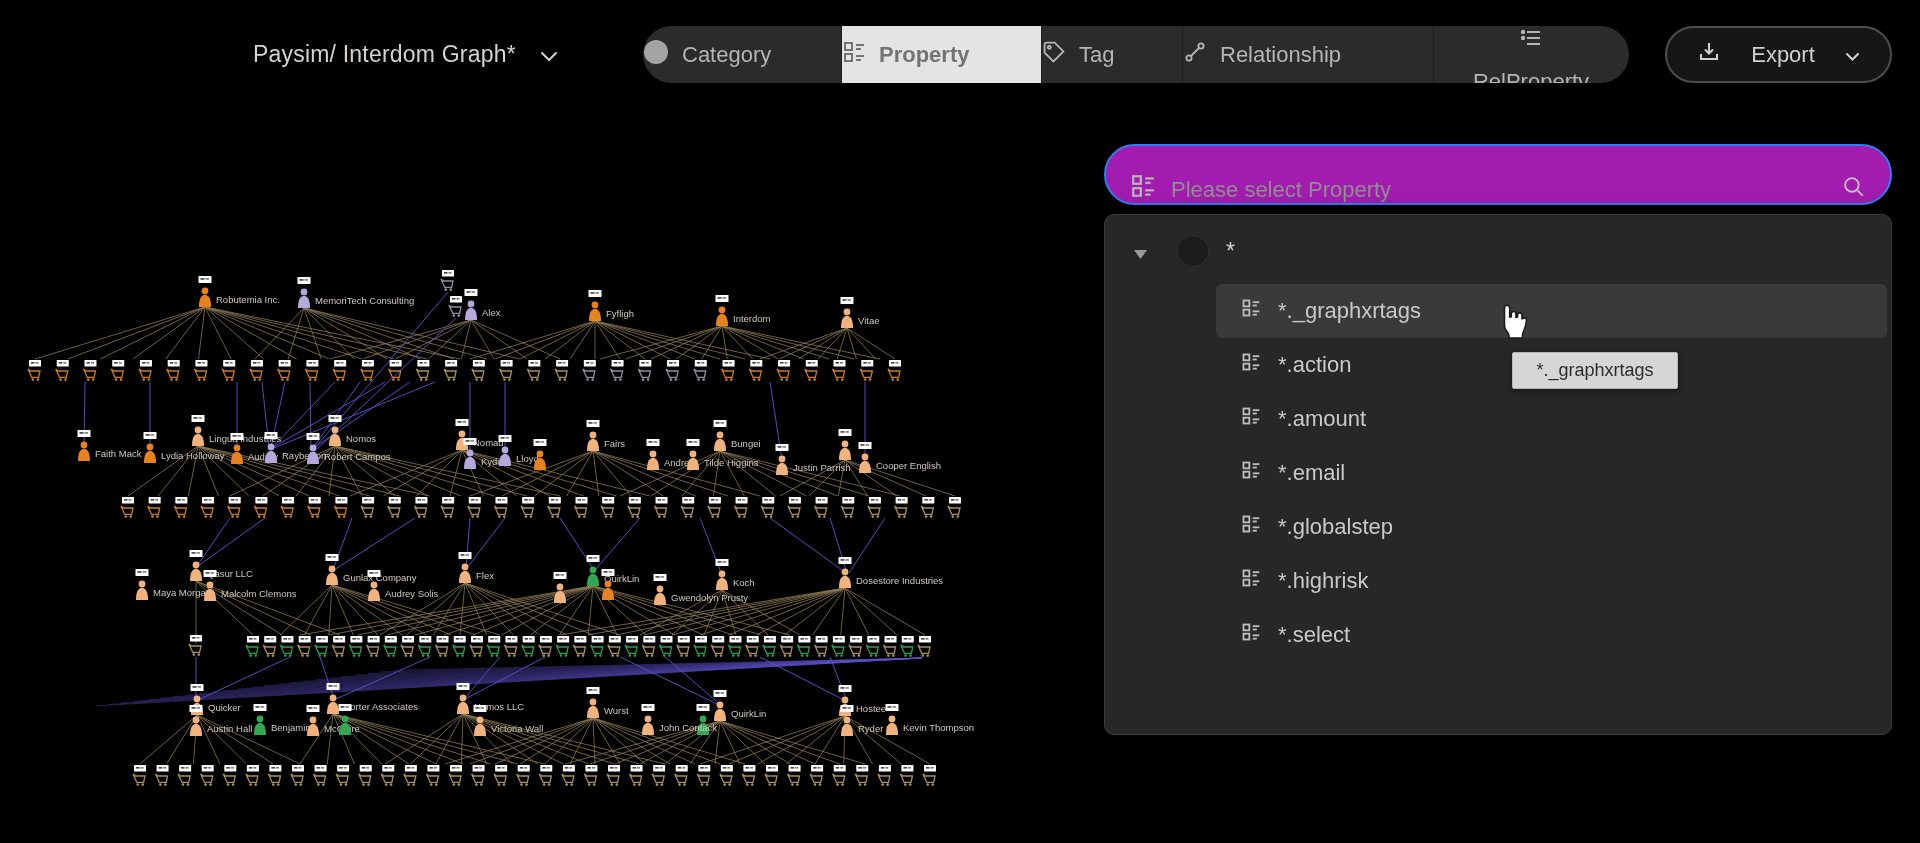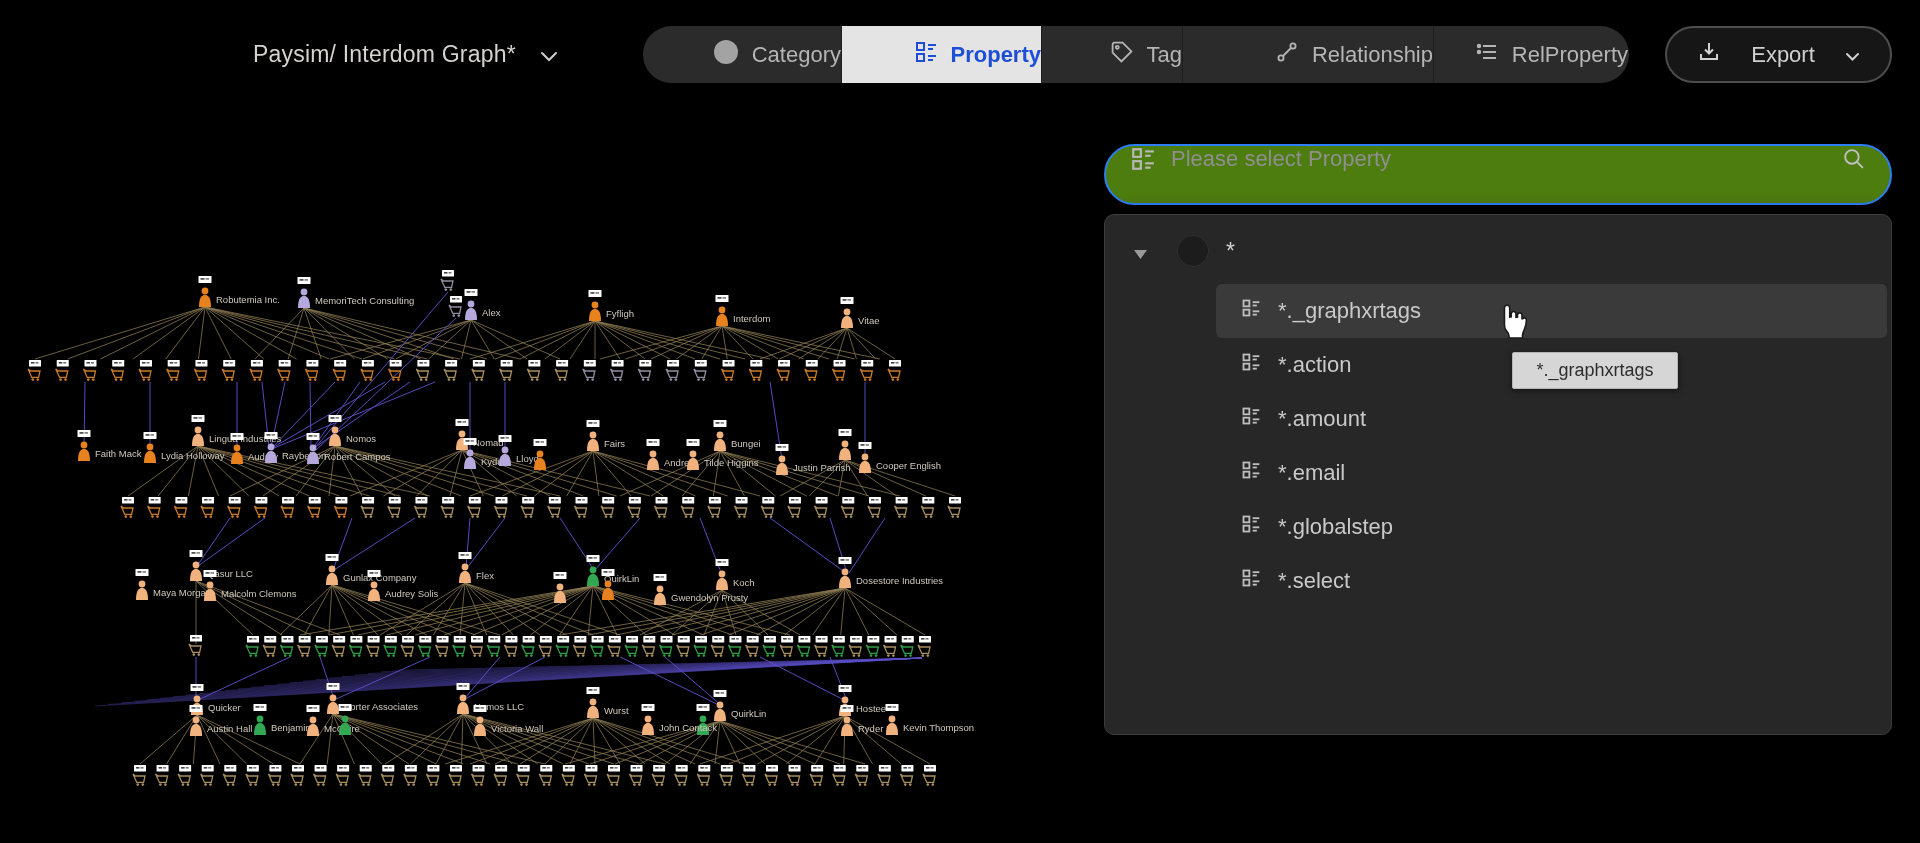--- a/index.html
+++ b/index.html
@@ -16,42 +16,42 @@
   .title-wrap {
     position:absolute; left:253px; top:30px; height:48px; z-index:3;
     display:flex; align-items:center; gap:24px; color:#d6d3ce;
     font-size:23px; letter-spacing:.2px; cursor:pointer;
   }
   .tabs {
     position:absolute; left:643px; top:26px; width:986px; height:57px; z-index:3;
     background:#2b2b2b; border-radius:29px; display:flex; overflow:hidden;
   }
   .tab {
-    display:flex; align-items:center; justify-content:flex-end; gap:13px;
+    display:flex; align-items:center; justify-content:flex-start; gap:13px;
     color:#b5b5b5; font-size:22px; height:100%; cursor:pointer;
   }
   .tab + .tab { border-left:1px solid #1e1e1e; }
-  .tab.selected { background:#e4e4e4; color:#1d4ed8; font-weight:bold; }
+  .tab.selected { background:#e4e4e4; color:#737373; font-weight:bold; }
   .tab svg { flex:0 0 auto; }
   .t-category { width:198px; } .t-property { width:200px; } .t-tag { width:141px; }
-  .t-relationship { width:251px; } .t-relproperty { width:195px; }
+  .t-relationship { width:251px; } .t-relproperty { width:195px;flex-direction:column; }
 
   .export-btn {
     position:absolute; left:1665px; top:26px; width:227px; height:57px; z-index:3;
     background:#161616; border:2px solid #4d4d4d; border-radius:29px;
     color:#d0d0d0; font-size:22px; display:flex; align-items:center;
     justify-content:center; gap:30px; cursor:pointer;
     font-family:"Liberation Sans", sans-serif;
   }
 
   
   .search-box {
     position:absolute; left:1104px; top:144px; width:788px; height:61px; z-index:4;
-    background:#4d7c0f; border:2px solid #2e7ef5; border-radius:31px;
-    display:flex; align-items:flex-start; padding:0 24px; gap:15px;
+    background:#a21caf; border:2px solid #2e7ef5; border-radius:31px;
+    display:flex; align-items:flex-end; padding:0 24px; gap:15px;
   }
   .search-box input {
     flex:1; background:transparent; border:none; outline:none;
     color:#e0e0e0; font-size:22px; font-family:"Liberation Sans", sans-serif;
   }
   .search-box input::placeholder { color:#8f8f8f; }
 
   
   .panel {
     position:absolute; left:1104px; top:214px; width:788px; height:521px; z-index:4;
@@ -2128,20 +2128,33 @@
     <span>
       <svg width="20" height="20" viewBox="0 0 24 24" stroke="#bdbdbd" fill="none" stroke-width="2.2">
         <rect x="3" y="3" width="7" height="7"></rect>
             <line x1="14" y1="5" x2="22" y2="5"></line>
             <line x1="14" y1="9" x2="19" y2="9"></line>
         <rect x="3" y="14" width="7" height="7"></rect>
             <line x1="14" y1="16" x2="22" y2="16"></line>
             <line x1="14" y1="20" x2="19" y2="20"></line>
       </svg>
     </span>
+    <span>*.highrisk</span>
+  </div>
+      <div class="item">
+    <span>
+      <svg width="20" height="20" viewBox="0 0 24 24" stroke="#bdbdbd" fill="none" stroke-width="2.2">
+        <rect x="3" y="3" width="7" height="7"></rect>
+            <line x1="14" y1="5" x2="22" y2="5"></line>
+            <line x1="14" y1="9" x2="19" y2="9"></line>
+        <rect x="3" y="14" width="7" height="7"></rect>
+            <line x1="14" y1="16" x2="22" y2="16"></line>
+            <line x1="14" y1="20" x2="19" y2="20"></line>
+      </svg>
+    </span>
     <span>*.select</span>
   </div>
     </div>
 </div>
 
 <div class="tooltip">*._graphxrtags</div>
 
 <div class="cursor">
   <svg width="34" height="40" viewBox="0 0 26 30">
     <path d="M8 18 L8 5 A2 2 0 0 1 12 5 L12 12 L13.2 11.8 L13.2 9.5 A1.8 1.8 0 0 1 16.8 9.5 L16.8 12.2 L18 12 L18 10.5 A1.7 1.7 0 0 1 21.4 10.5 L21.4 13.2 L22 13.2 A1.6 1.6 0 0 1 24.8 14.3 C24.6 17.6 24 20 23 22 C22.2 23.6 21.8 24.6 21.8 26 L21.8 28 L11.5 28 L11.5 26.5 C11.5 25 10.8 23.8 9.4 22.2 C8.2 20.8 8 19.6 8 18 Z" fill="#ffffff" stroke="#1a1a1a" stroke-width="1.2"></path>

